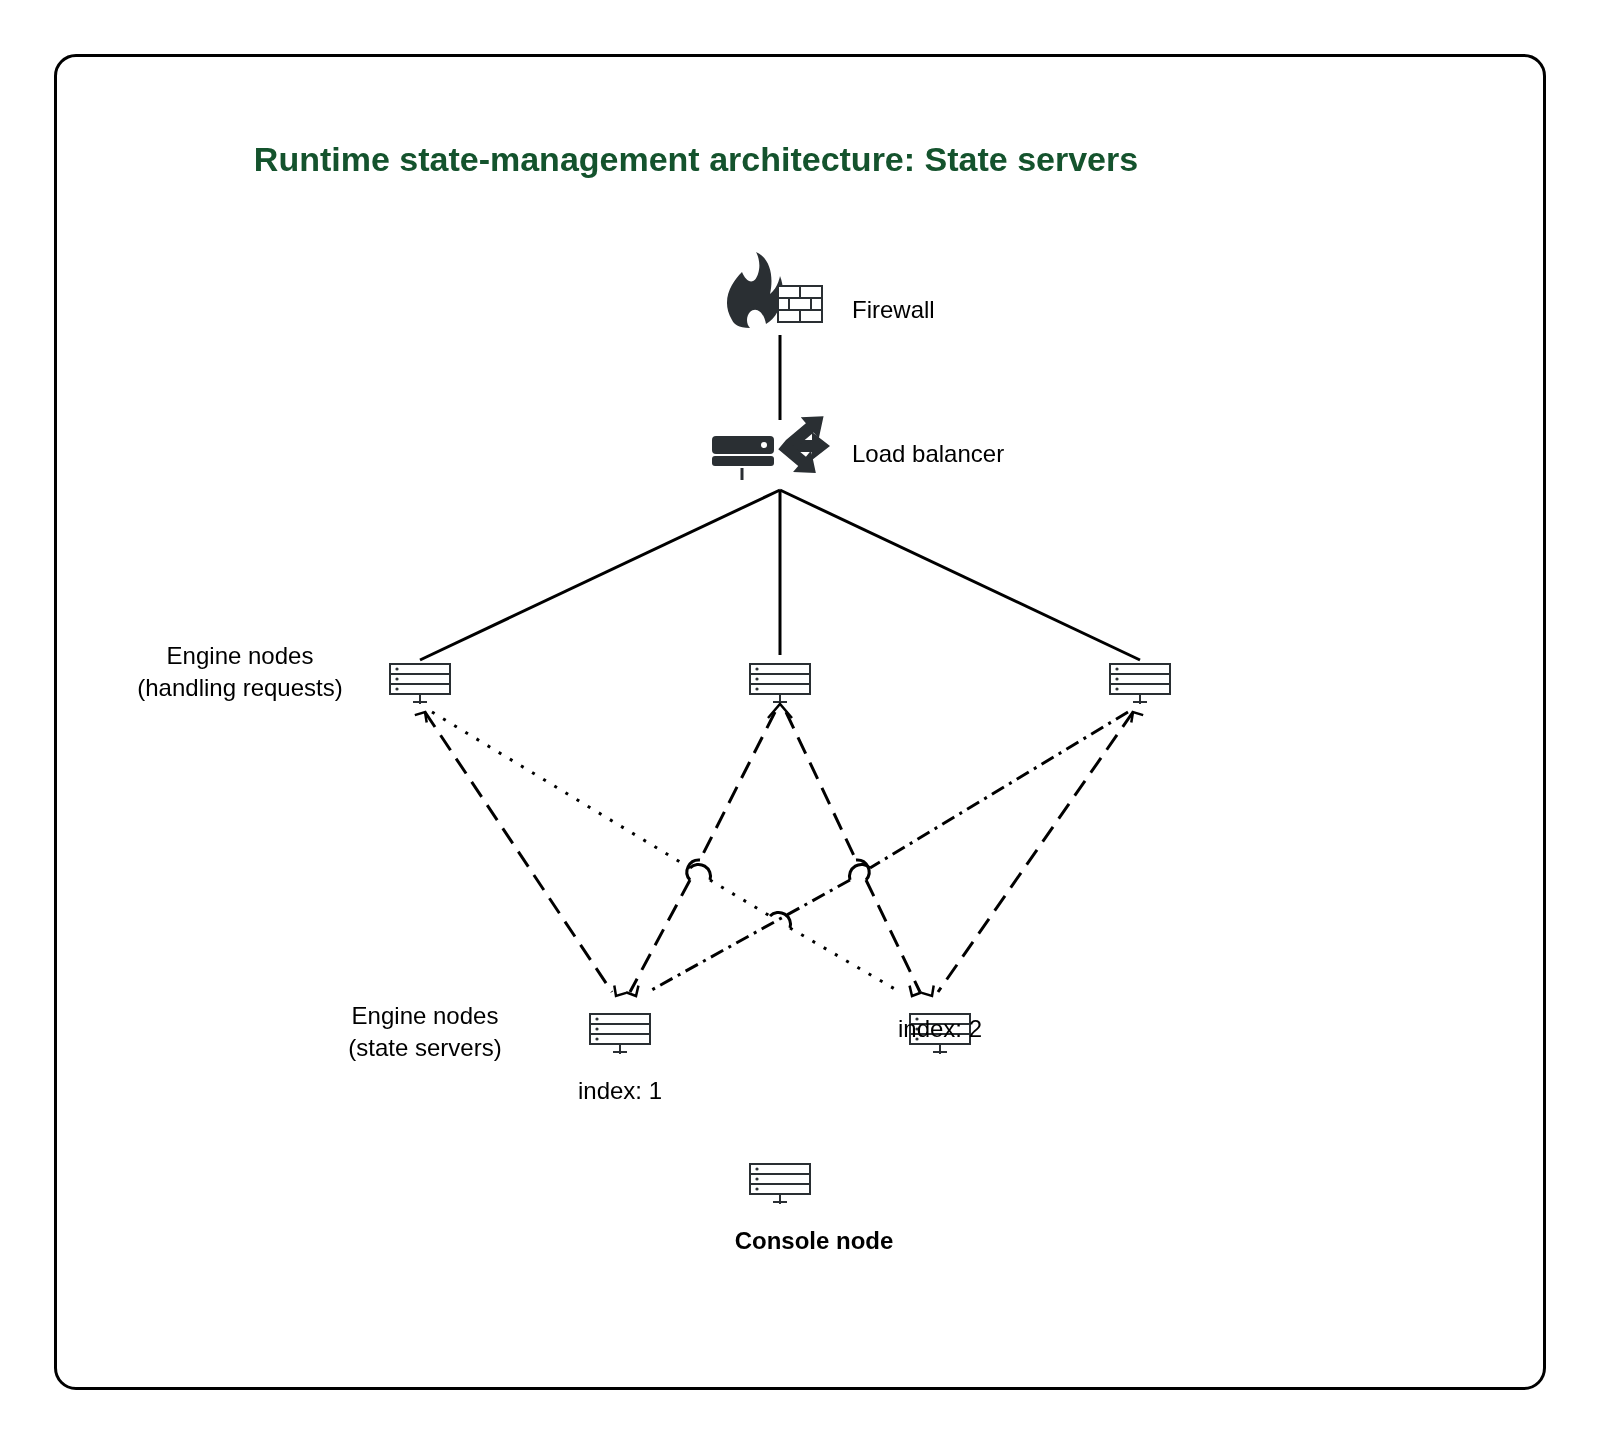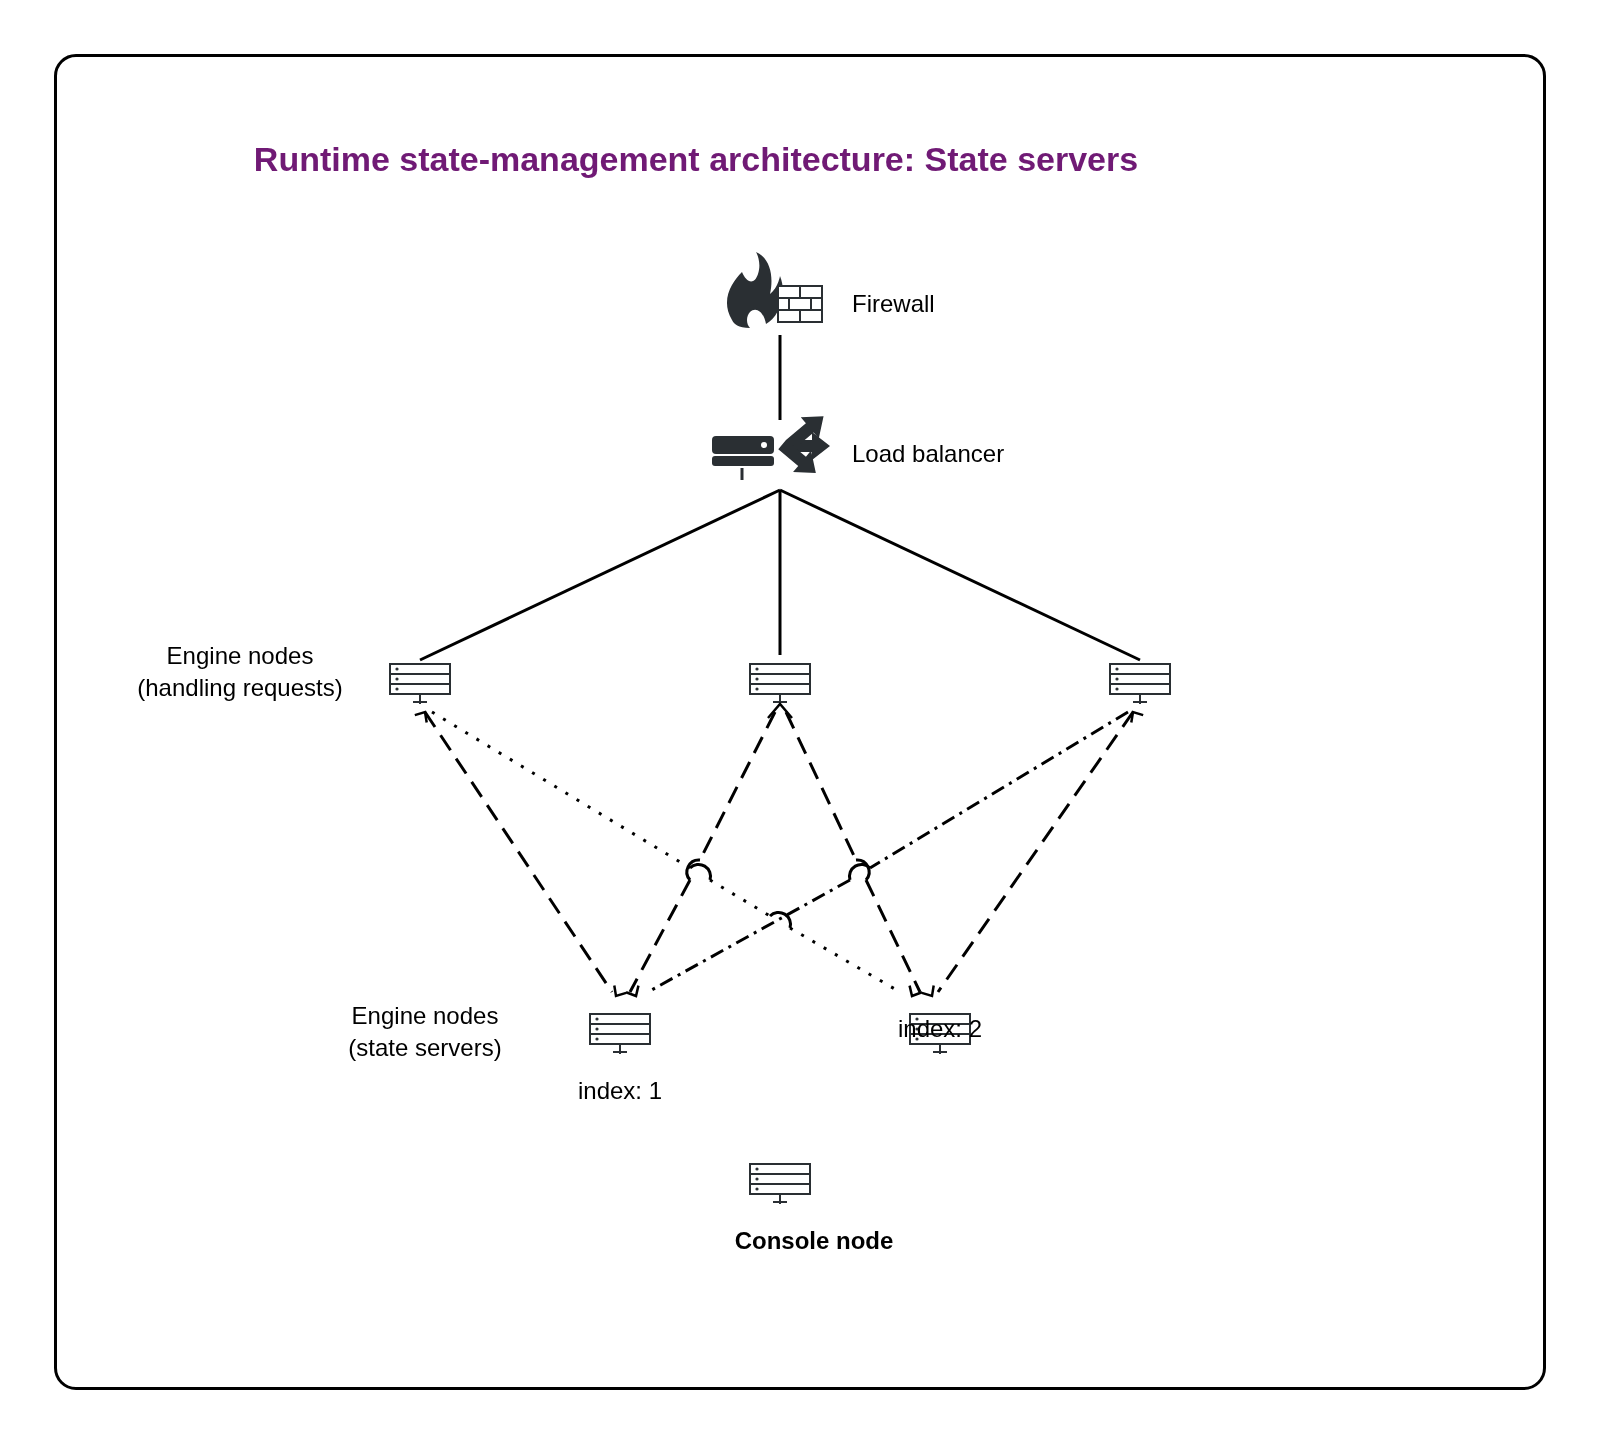--- a/index.html
+++ b/index.html
@@ -25,21 +25,21 @@
     box-sizing: border-box;
   }
   .title {
     position: absolute;
     left: 0;
     width: 1392px;
     top: 140px;
     text-align: center;
     font-size: 34px;
     font-weight: 700;
-    color: #701a75;
+    color: #14532d;
   }
   .label {
     position: absolute;
     font-size: 24px;
     color: #000;
     line-height: 1.35;
     text-align: center;
   }
   svg.diagram {
     position: absolute;
@@ -159,20 +159,20 @@
       <use href="#arrowhead" transform="translate(912 996) rotate(118)"></use>
       <use href="#arrowhead" transform="translate(932 996) rotate(58)"></use>
     </g>
 
     <use href="#server-icon" x="620" y="1030"></use>
     <use href="#server-icon" x="940" y="1030"></use>
 
     <use href="#server-icon" x="780" y="1180"></use>
   </svg>
 
-  <div class="label" style="left:852px; top:288px; text-align:right;">Firewall</div>
+  <div class="label" style="left:852px; top:294px; text-align:right;">Firewall</div>
   <div class="label" style="left:852px; top:438px; text-align:center;">Load balancer</div>
   <div class="label" style="left:110px; top:640px; width:260px;">Engine nodes<br>(handling requests)</div>
   <div class="label" style="left:310px; top:1000px; width:230px;">Engine nodes<br>(state servers)</div>
   <div class="label" style="left:555px; top:1075px; width:130px;text-align:center;">index: 1</div>
   <div class="label" style="left:875px; top:1013px; width:130px;">index: 2</div>
   <div class="label" style="left:704px; top:1225px; width:220px;font-weight:bold;">Console node</div>
 </div>
 
 </body></html>

